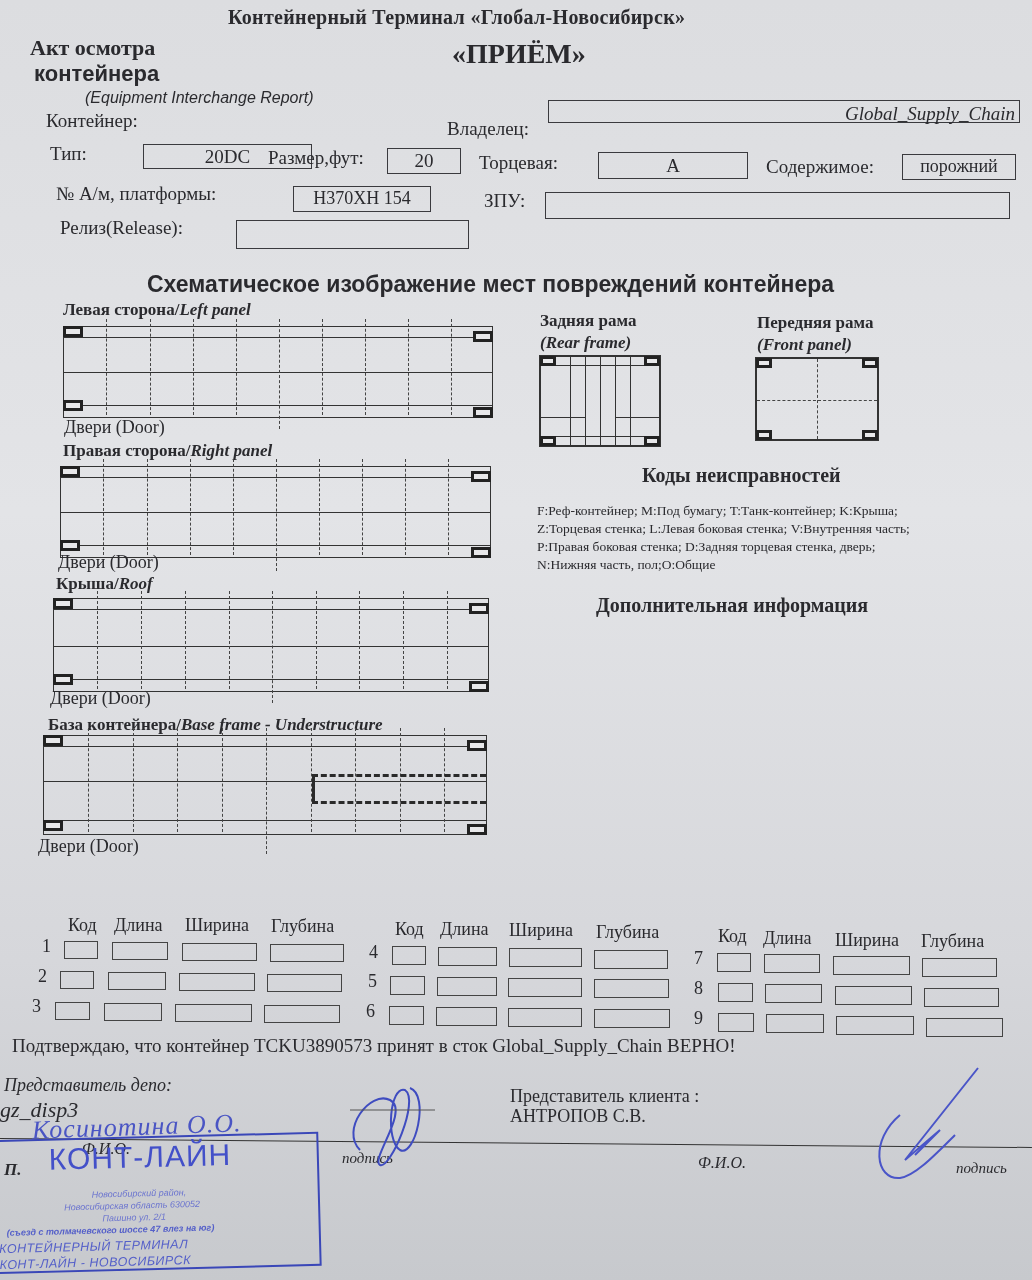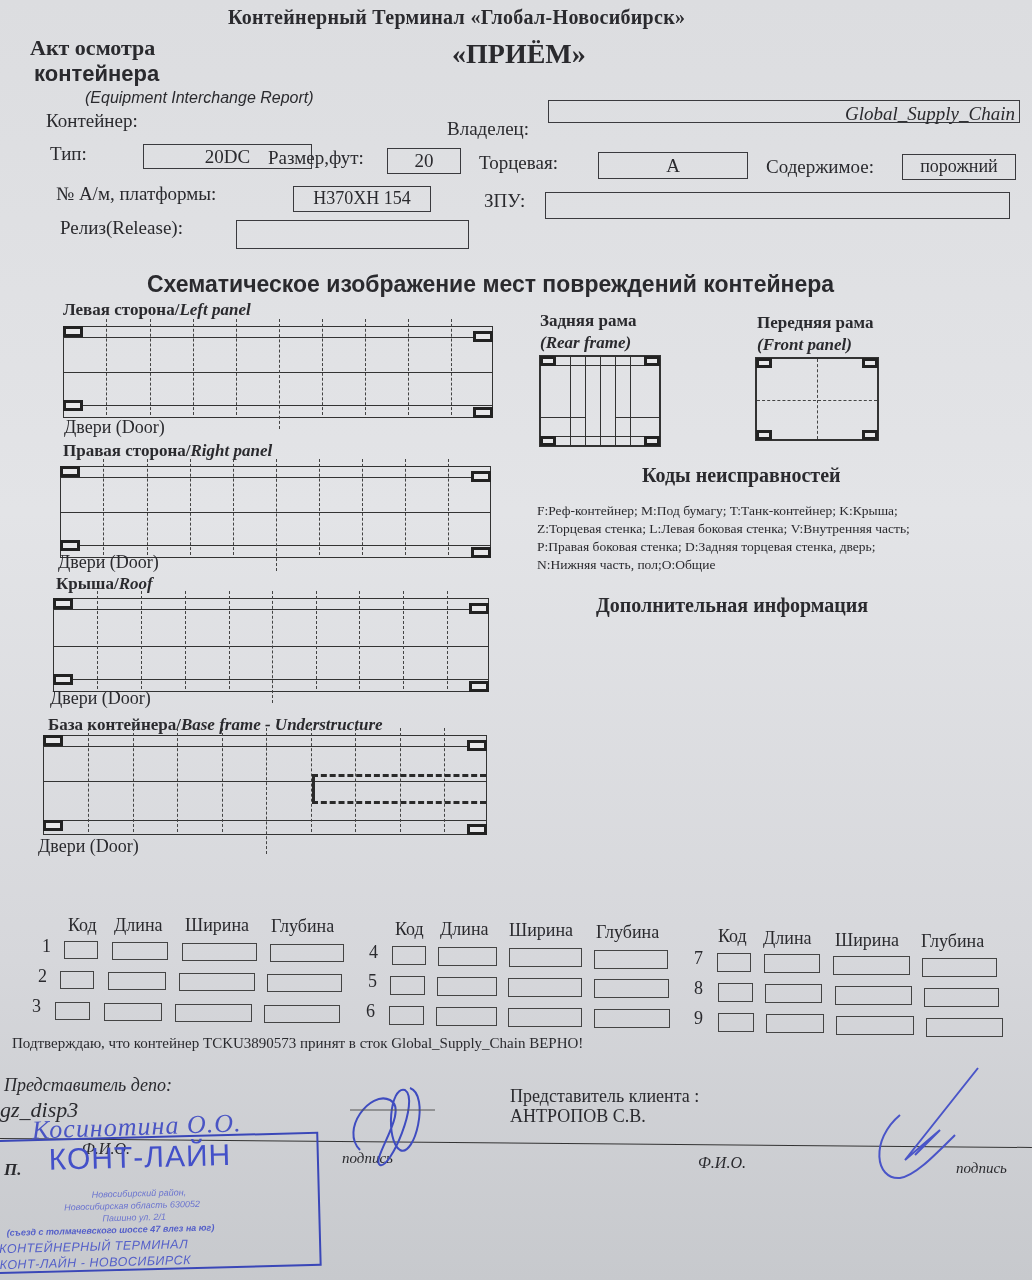--- a/index.html
+++ b/index.html
@@ -250,21 +250,21 @@
   <div class="damage-box" style="left:765px;top:984px;width:57px;height:19px;"></div>
   <div class="damage-box" style="left:835px;top:986px;width:77px;height:19px;"></div>
   <div class="damage-box" style="left:924px;top:988px;width:75px;height:19px;"></div>
 
   <div class="lbl" style="left:694px;top:1008px;font-size:18px;">9</div>
   <div class="damage-box" style="left:718px;top:1013px;width:36px;height:19px;"></div>
   <div class="damage-box" style="left:766px;top:1014px;width:58px;height:19px;"></div>
   <div class="damage-box" style="left:836px;top:1016px;width:78px;height:19px;"></div>
   <div class="damage-box" style="left:926px;top:1018px;width:77px;height:19px;"></div>
 
-  <div class="lbl" style="left:12px;top:1035px;font-size:15px;">Подтверждаю, что контейнер  TCKU3890573 принят в сток  Global_Supply_Chain ВЕРНО!</div>
+  <div class="lbl" style="left:12px;top:1035px;font-size:19px;">Подтверждаю, что контейнер  TCKU3890573 принят в сток  Global_Supply_Chain ВЕРНО!</div>
 
   <div class="lbl ital" style="left:4px;top:1075px;font-size:18px;">Представитель депо:</div>
   <div class="lbl ital" style="left:0px;top:1097px;font-size:22px;">gz_disp3</div>
   <div class="abs" style="left:0;top:1138px;width:1032px;height:0;border-top:1.5px solid #333;transform:rotate(0.5deg);transform-origin:left;"></div>
   <div class="lbl ital" style="left:82px;top:1140px;font-size:16px;">Ф.И.О.</div>
   <div class="lbl ital" style="left:342px;top:1150px;font-size:15px;">подпись</div>
   <div class="lbl bold ital" style="left:4px;top:1160px;font-size:17px;">П.</div>
 
   <div class="lbl" style="left:510px;top:1086px;font-size:18px;">Представитель клиента :</div>
   <div class="lbl" style="left:510px;top:1106px;font-size:18px;">АНТРОПОВ С.В.</div>

